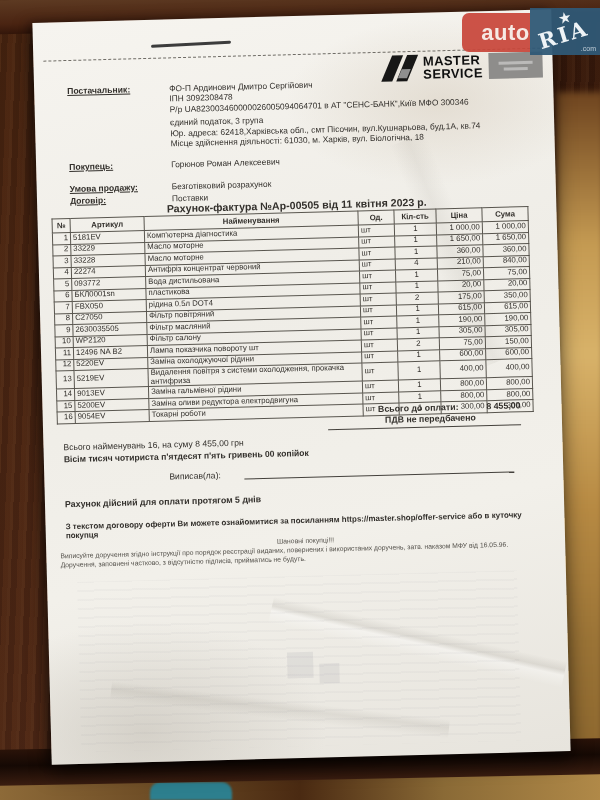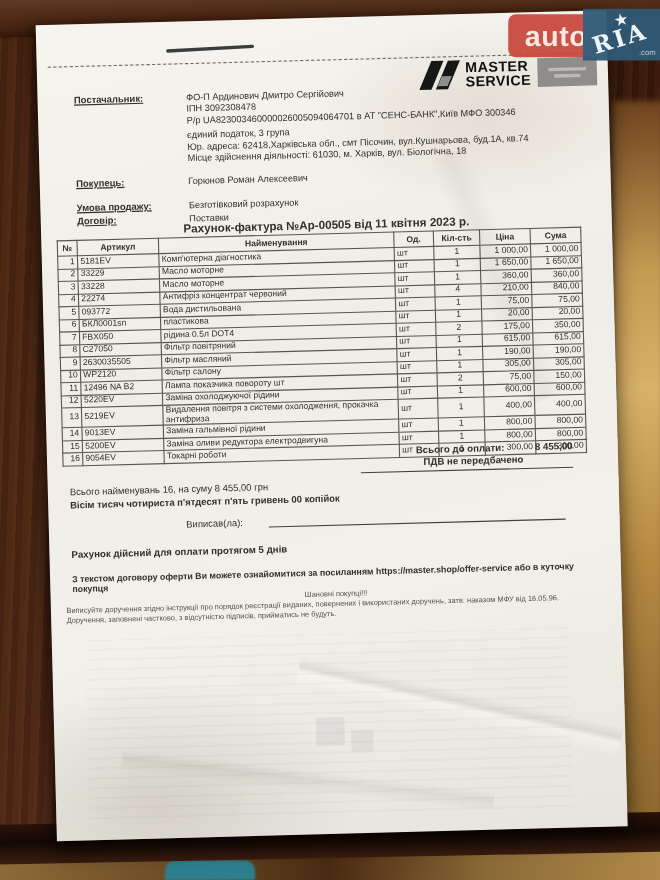--- a/index.html
+++ b/index.html
@@ -76,21 +76,21 @@
   .issued{position:absolute;left:125px;top:452px;font-size:8.6px;}
   .issued-line{position:absolute;left:200px;top:461px;width:270px;border-top:1.2px solid #44413c;}
   .validity{position:absolute;left:20px;top:477px;font-size:8.8px;font-weight:700;}
   .offer{position:absolute;left:20px;top:500px;width:480px;font-size:8px;font-weight:700;}
   .salut{position:absolute;left:0;top:521px;width:100%;text-align:center;font-size:6.8px;color:#55524c;}
   .fnote{position:absolute;left:14px;width:494px;font-size:6.8px;line-height:8.4px;color:#55524c;}
   
   .badge{position:absolute;left:462px;top:8px;width:138px;height:47px;}
   .badge .red{position:absolute;left:0;top:5px;width:68px;height:39px;border-radius:7px 0 0 7px;
     background:rgba(200,70,58,0.93);display:flex;align-items:center;justify-content:center;}
-  .badge .red span{color:#f6e9e4;font-size:26px;font-weight:700;letter-spacing:0.5px;line-height:1;margin-left:19px;}
+  .badge .red span{color:#f6e9e4;font-size:22px;font-weight:700;letter-spacing:0.5px;line-height:1;margin-left:19px;}
   .badge .blue{position:absolute;left:68px;top:0;width:70px;height:47px;background:rgba(47,89,118,0.95);}
   .badge .star{position:absolute;left:28px;top:1px;color:#edf2f5;font-size:15px;transform:rotate(-12deg);}
   .badge .ria{position:absolute;left:8px;top:14px;color:#eef3f6;font-size:21px;font-weight:800;
     letter-spacing:2.5px;transform:rotate(-17deg);font-family:"DejaVu Serif",serif;}
   .badge .com{position:absolute;right:4px;bottom:3px;color:rgba(235,240,245,0.75);font-size:7px;}
 </style>
 </head>
 <body>
 
 <div class="wood-grain"></div>

